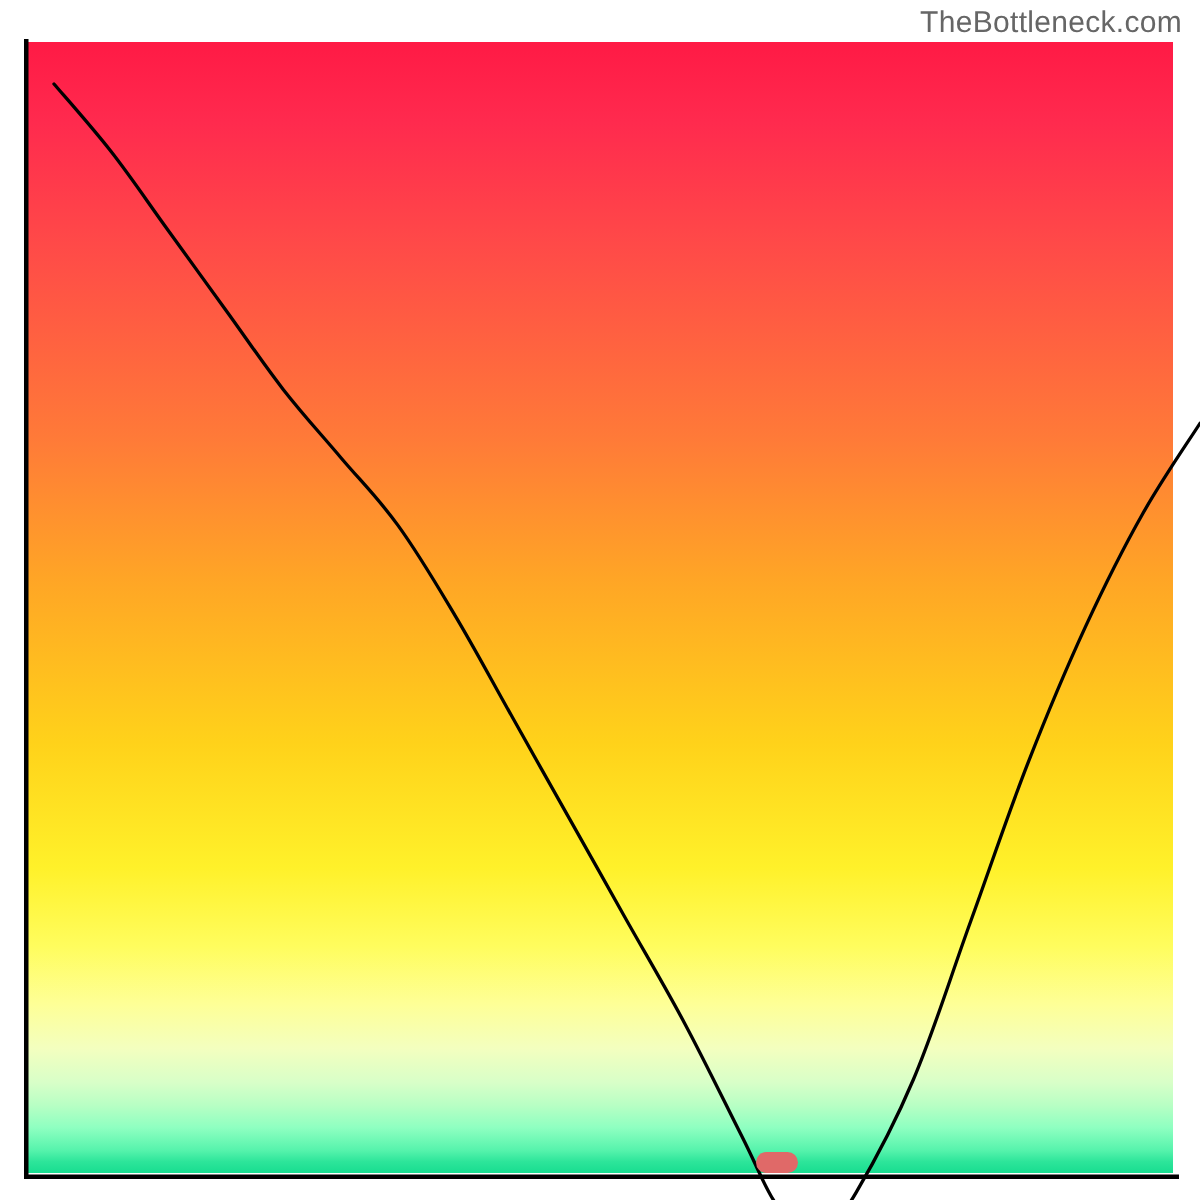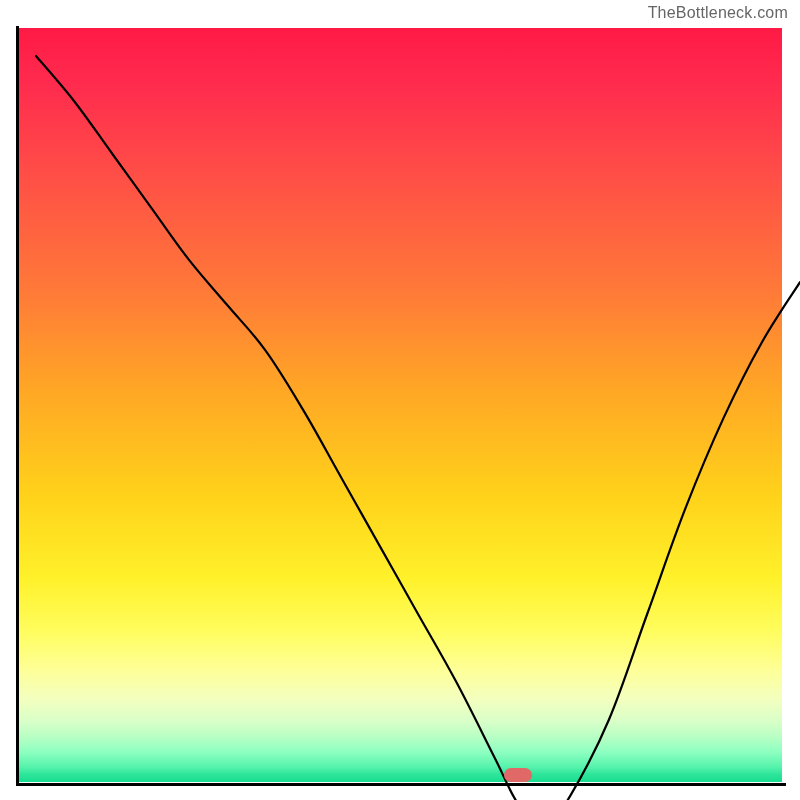--- a/index.html
+++ b/index.html
@@ -13,21 +13,21 @@
   .chart-container {
     position: relative;
     width: 800px;
     height: 800px;
   }
   .watermark {
     position: absolute;
     top: 4px;
     right: 12px;
     color: #666666;
-    font-size: 16px;
+    font-size: 20px;
     font-weight: 500;
     z-index: 10;
     letter-spacing: 0.2px;
   }
   .plot {
     position: absolute;
     left: 18px;
     top: 28px;
     width: 764px;
     height: 754px;

